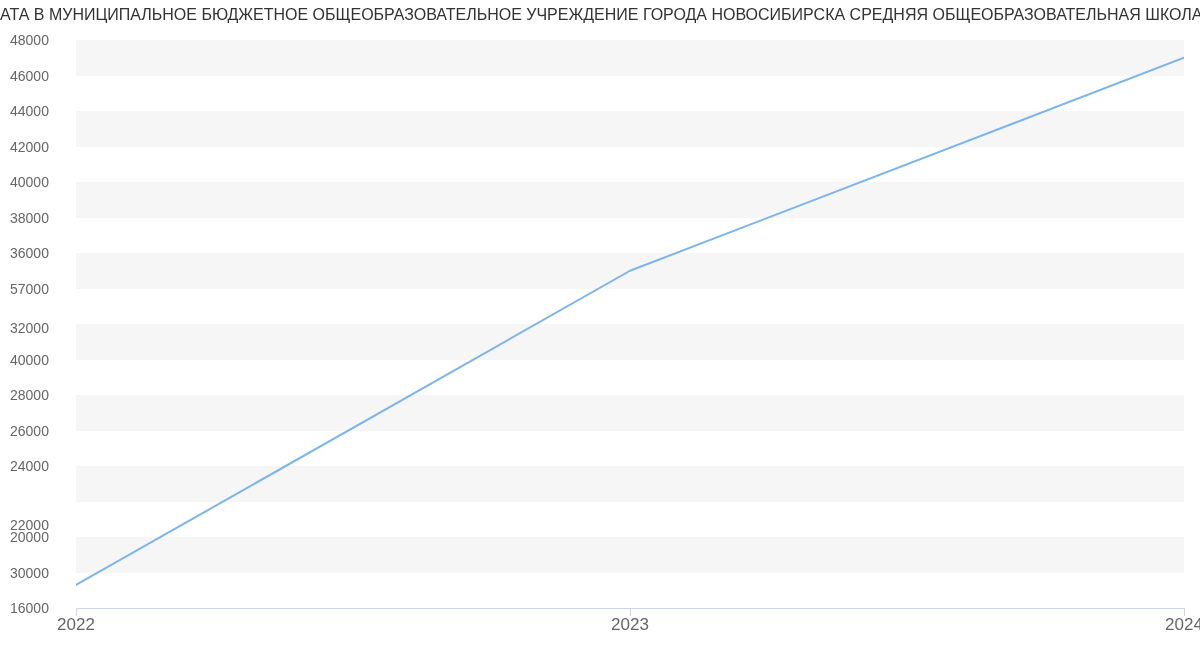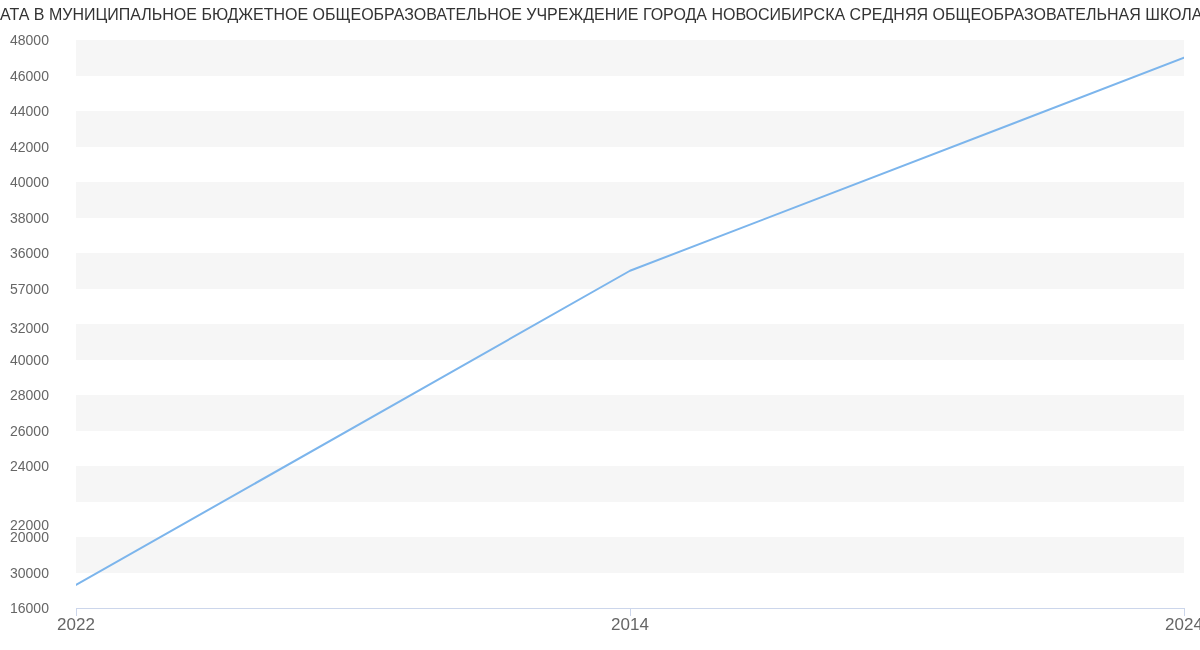--- a/index.html
+++ b/index.html
@@ -116,17 +116,17 @@
     <div class="y-axis-label" style="top: 288.5px;">57000</div>
     <div class="y-axis-label" style="top: 253px;">36000</div>
     <div class="y-axis-label" style="top: 217.5px;">38000</div>
     <div class="y-axis-label" style="top: 182px;">40000</div>
     <div class="y-axis-label" style="top: 146.5px;">42000</div>
     <div class="y-axis-label" style="top: 111px;">44000</div>
     <div class="y-axis-label" style="top: 60px; margin-top: 16px;">46000</div>
     <div class="y-axis-label" style="top: 40px;">48000</div>
     <div class="x-axis-label" style="left: 76px;">2022</div>
     <div class="x-tick" style="left: 76px;"></div>
-    <div class="x-axis-label" style="left: 630px;">2014</div>
+    <div class="x-axis-label" style="left: 630px;">2023</div>
     <div class="x-tick" style="left: 630px;"></div>
     <div class="x-axis-label" style="left: 1184px;">2024</div>
     <div class="x-tick" style="left: 1184px;"></div>
   </div>
 
 </body></html>

